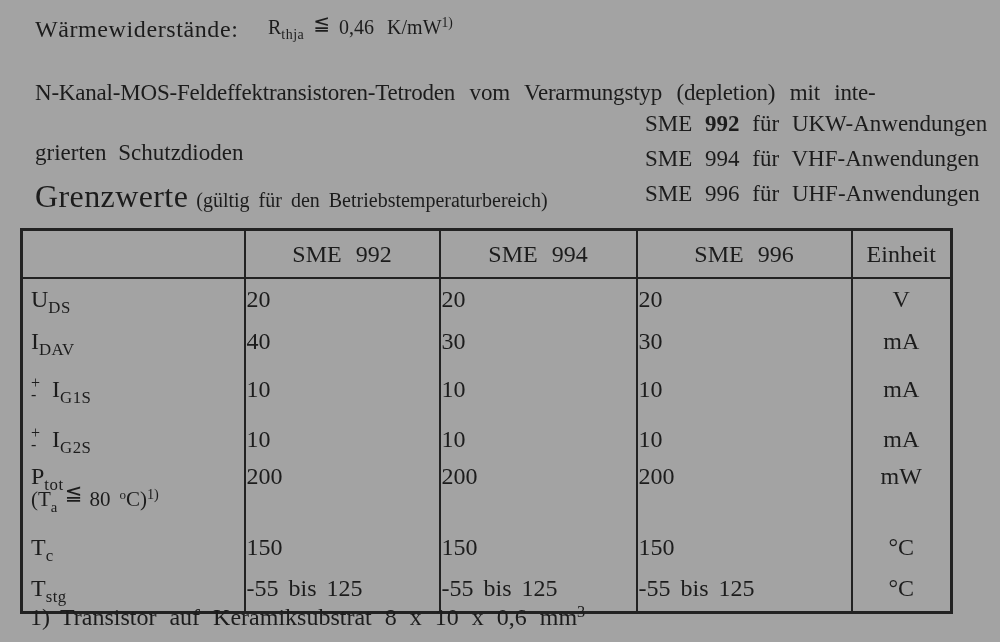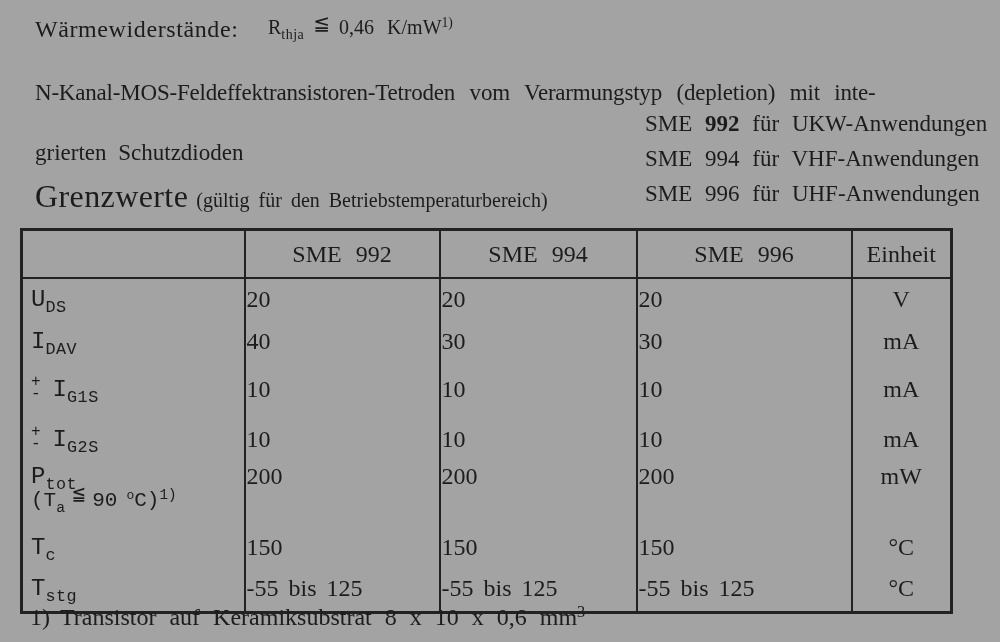--- a/index.html
+++ b/index.html
@@ -33,21 +33,21 @@
   .heading .title { font-weight:normal; font-size:32px; letter-spacing:0.4px; }
   .heading .subtitle { font-size:20px; word-spacing:4px; margin-left:8px; }
 
   
   table.limits { position:absolute; left:20px; top:228px; border-collapse:collapse; table-layout:fixed; }
   table.limits, table.limits th, table.limits td { border:0; }
   table.limits { border:3px solid #222; }
   table.limits th { border-bottom:2px solid #222; font-weight:normal; font-size:24px; word-spacing:8px; height:44px; text-align:center; }
   table.limits th, table.limits td { border-left:2px solid #222; }
   table.limits th:first-child, table.limits td:first-child { border-left:0; }
-  td.param { font-size:24px; padding-left:8px; white-space:nowrap;font-family:Liberation Mono, monospace; }
+  td.param { font-size:24px; padding-left:8px; white-space:nowrap; }
   td.val   { font-size:24px; text-align:left; word-spacing:4px; }
   td.unit  { font-size:24px; text-align:center; }
   tr.r0 td{height:39px} tr.r1 td{height:40px} tr.r2 td{height:53px}
   tr.r3 td{height:43px} tr.r4 td{height:64px; vertical-align:top; padding-top:1px;}
   tr.r5 td{height:36px} tr.r6 td{height:43px}
   .signstack { display:inline-flex; flex-direction:column; font-size:16px; line-height:12px; margin-right:12px; vertical-align:middle; position:relative; top:-2px; }
   .cond { font-size:21px; margin-top:-3px; }
   .cond .rel { margin:0 7px; top:-0.28em; }
   .cond .num { margin-right:7px; }
   .deg { font-size:0.62em; position:relative; top:-0.55em; margin-left:2px; }
@@ -138,21 +138,21 @@
               <span>-</span>
             </span><span>I</span><span class="sb">G2S</span></td>
       <td class="val">10</td>
       <td class="val">10</td>
       <td class="val">10</td>
       <td class="unit">mA</td>
     </tr>
     <tr class="r4">
       <td class="param">
         <div><span>P</span><span class="sb">tot</span></div>
-        <div class="cond"><span>(T</span><span class="sb">a</span><span class="rel">≦</span><span class="num">90</span><span class="deg">o</span><span>C)</span><span class="sp">1)</span></div>
+        <div class="cond"><span>(T</span><span class="sb">a</span><span class="rel">≦</span><span class="num">80</span><span class="deg">o</span><span>C)</span><span class="sp">1)</span></div>
       </td>
       <td class="val">200</td>
       <td class="val">200</td>
       <td class="val">200</td>
       <td class="unit">mW</td>
     </tr>
     <tr class="r5">
       <td class="param"><span>T</span><span class="sb">c</span></td>
       <td class="val">150</td>
       <td class="val">150</td>

